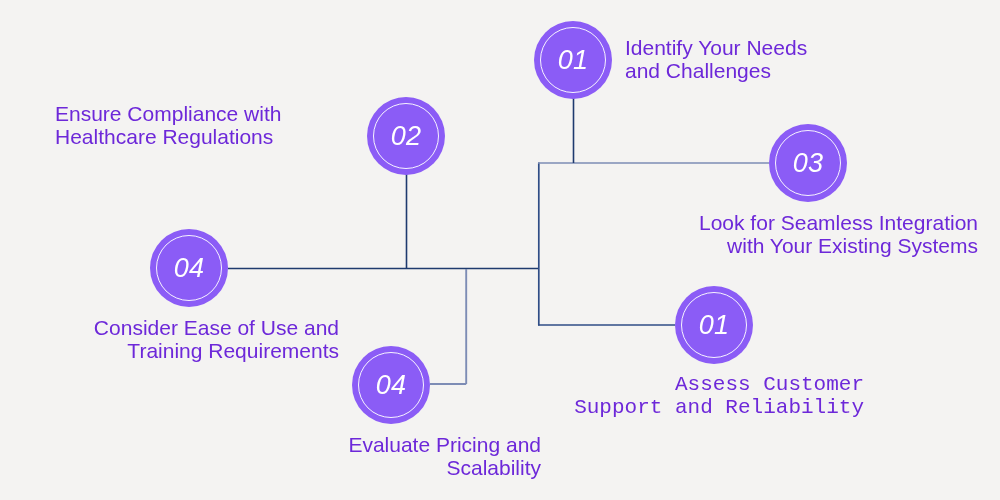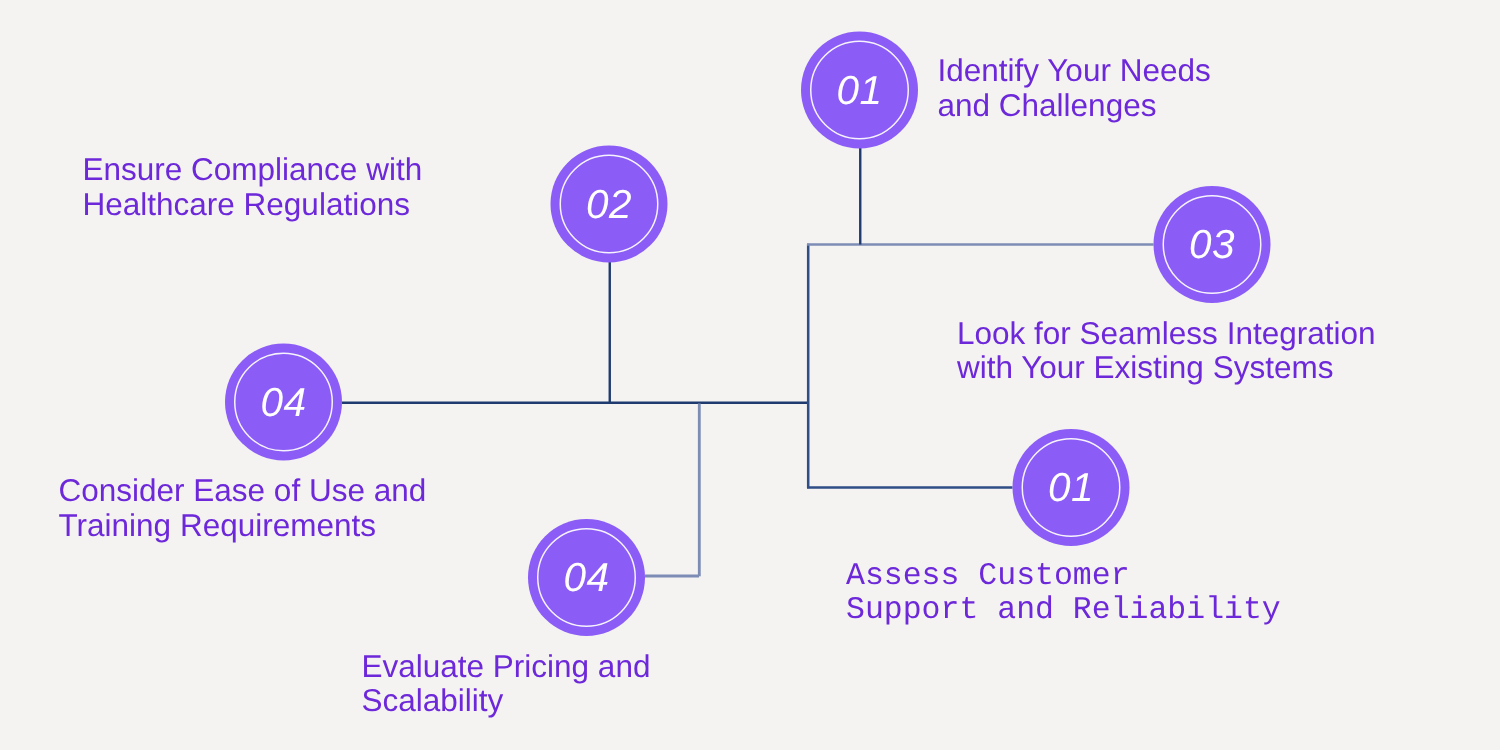--- a/index.html
+++ b/index.html
@@ -65,21 +65,21 @@
     line-height: 1;
   }
   .label {
     position: absolute;
     color: #6d28d9;
     font-size: 21px;
     line-height: 22.5px;
     white-space: pre-line;
     z-index: 4;
   }
-  .label.center { text-align: left; }
+  .label.center { text-align: right; }
   .label.right  { }
   .label.left   { text-align: left; }
 </style>
 </head>
 <body>
 
 <div id="canvas">
 
   <svg id="connectors" viewBox="0 0 1000 500" xmlns="http://www.w3.org/2000/svg">
 

